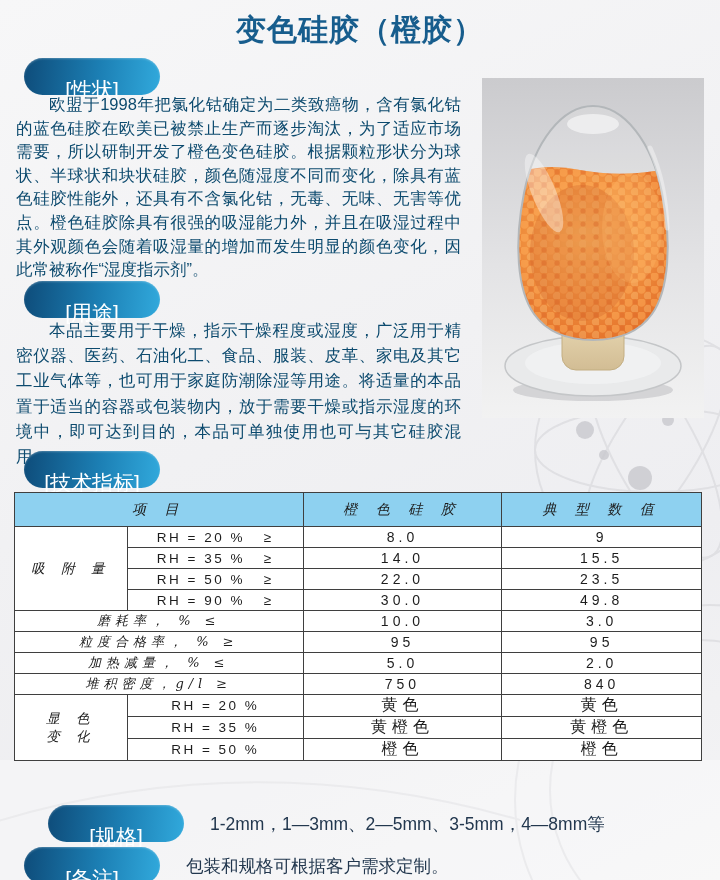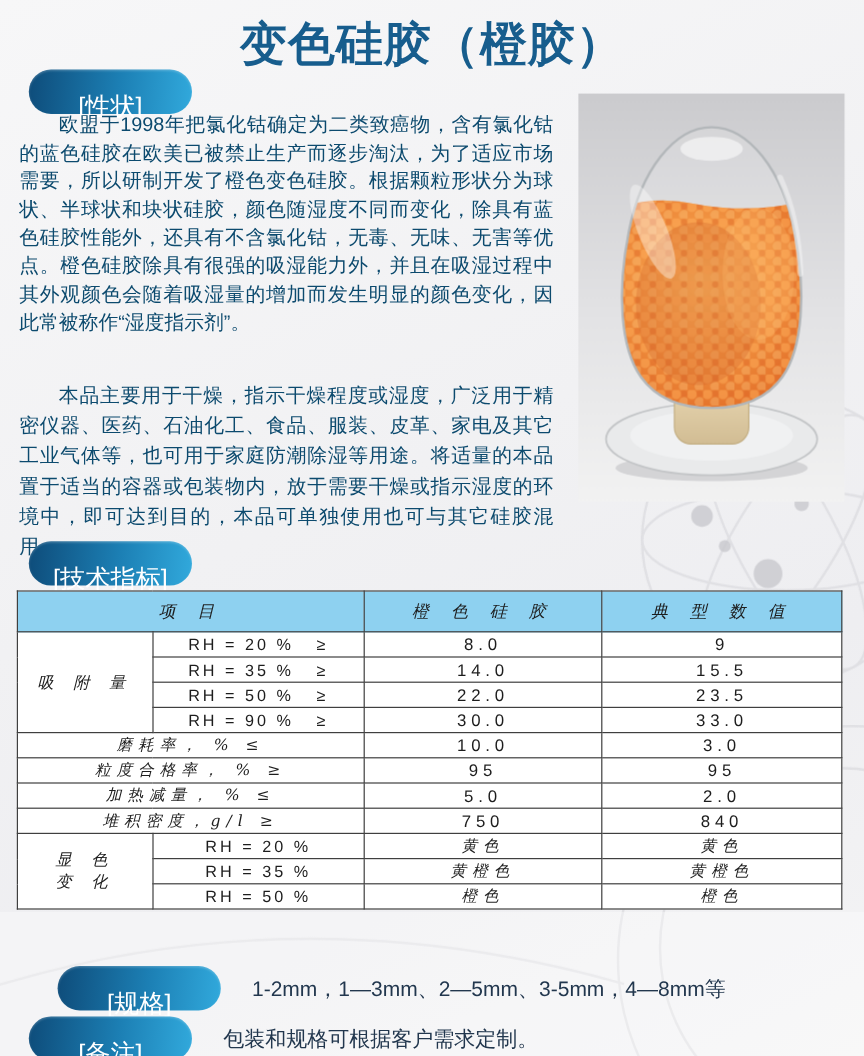--- a/index.html
+++ b/index.html
@@ -3,21 +3,21 @@
 <meta charset="utf-8">
 <style>
   html,body{margin:0;padding:0;}
   body{width:720px;height:880px;overflow:hidden;position:relative;
        font-family:"Liberation Sans", sans-serif;
        background:linear-gradient(155deg,#f7f7f8 0%,#f1f1f3 45%,#eeeef1 70%,#f4f4f5 100%);}
   .page{position:absolute;inset:0;overflow:hidden;}
   .decor{position:absolute;inset:0;z-index:0;pointer-events:none;}
 
   .page-title{position:absolute;top:10px;left:0;width:720px;text-align:center;z-index:2;
-      font-size:39px;font-weight:bold;color:#175d8d;letter-spacing:1px;margin:0;}
+      font-size:30px;font-weight:bold;color:#175d8d;letter-spacing:1px;margin:0;}
 
   .badge{position:absolute;z-index:2;min-width:136px;height:37px;line-height:37px;
       box-sizing:border-box;padding:13px 16px;text-align:center;border-radius:19px;
       background:linear-gradient(95deg,#0e4c7a 0%,#1c7fb4 55%,#31a9dc 100%);
       color:#ffffff;font-size:21px;box-shadow:inset 0 1px 2px rgba(255,255,255,.25);}
 
   .body-text{position:absolute;z-index:2;width:445px;left:16px;margin:0;
       font-size:16.5px;line-height:23.6px;color:#0c4a6e;font-weight:500;
       text-align:justify;text-indent:2em;}
   .body-text.usage{line-height:25.2px;}
@@ -27,21 +27,21 @@
   .spec-table{position:absolute;left:14px;top:492px;z-index:2;border-collapse:collapse;
       width:688px;background:#ffffff;color:#1d1d1d;}
   .spec-table th,.spec-table td{border:1px solid #3f3f3f;text-align:center;vertical-align:middle;padding:0;}
   .spec-table th{height:33px;background:#8ed1f0;font-weight:normal;}
   .spec-table td{height:20px;}
   .script{font-family:"DejaVu Serif", serif;font-style:italic;font-size:13px;letter-spacing:5px;}
   .hdr{font-family:"DejaVu Serif", serif;font-style:italic;font-size:14px;letter-spacing:7px;font-weight:bold;}
   .cat{font-family:"DejaVu Serif", serif;font-style:italic;font-size:13.5px;letter-spacing:6px;white-space:pre-line;}
   .item{font-size:13.5px;letter-spacing:2.5px;white-space:pre;}
   .num{font-size:14px;letter-spacing:4px;}
-  .colorval{font-family:"DejaVu Serif", serif;font-style:italic;font-size:13px;letter-spacing:5px;}
+  .colorval{font-family:"DejaVu Serif", serif;font-size:16px;letter-spacing:5px;}
 
   .bottom-row{position:absolute;left:0;z-index:2;display:flex;align-items:center;width:720px;}
   .bottom-row .badge{position:static;flex:0 0 auto;margin-left:24px;}
   .bottom-row .row-text{margin-left:26px;font-size:17.5px;color:#22374e;font-weight:500;}
   .row-size{top:805px;margin-left:24px;}
   .row-pack{top:806px;}
   .row-remark{top:847px;}
 </style>
 </head>
 <body>
@@ -112,20 +112,23 @@
         <ellipse cx="100" cy="175" rx="52" ry="68" fill="#c64502" opacity="0.30"></ellipse>
         <ellipse cx="150" cy="150" rx="30" ry="55" fill="#ffb257" opacity="0.25"></ellipse>
       </g>
       <path d="M111,28 C142,28 170,64 180,115 C190,165 187,212 170,236 C155,257 132,262 111,262 C90,262 67,257 52,236 C35,212 32,165 42,115 C52,64 80,28 111,28 Z" fill="#ffffff" fill-opacity="0.15" stroke="#b3b7ba" stroke-width="2"></path>
       <ellipse cx="111" cy="46" rx="26" ry="10" fill="#ffffff" opacity="0.55"></ellipse>
       <ellipse cx="62" cy="115" rx="12" ry="42" fill="#ffffff" opacity="0.38" transform="rotate(-22 62 115)"></ellipse>
       <path d="M168,70 C178,92 184,120 185,150" stroke="#ffffff" stroke-width="5" fill="none" opacity="0.4" stroke-linecap="round"></path>
     </svg>
   </div>
 
+  <div class="badge" style="left:24px;top:281px;">
+    <span>[用途]</span>
+  </div>
   <p class="body-text usage" style="top:318px;">本品主要用于干燥，指示干燥程度或湿度，广泛用于精密仪器、医药、石油化工、食品、服装、皮革、家电及其它工业气体等，也可用于家庭防潮除湿等用途。将适量的本品置于适当的容器或包装物内，放于需要干燥或指示湿度的环境中，即可达到目的，本品可单独使用也可与其它硅胶混用。</p>
 
   <div class="badge" style="left:24px;top:451px;">
     <span>[技术指标]</span>
   </div>
 
   <table class="spec-table">
     <colgroup>
         <col style="width:113px">
         <col style="width:176px">
@@ -152,21 +155,21 @@
         <td class="num">15.5</td>
       </tr>
       <tr>
         <td class="item">RH = 50 %   ≥</td>
         <td class="num">22.0</td>
         <td class="num">23.5</td>
       </tr>
       <tr>
         <td class="item">RH = 90 %   ≥</td>
         <td class="num">30.0</td>
-        <td class="num">33.0</td>
+        <td class="num">49.8</td>
       </tr>
       <tr>
         <td colspan="2" class="script">磨耗率，  %  ≤</td>
         <td class="num">10.0</td>
         <td class="num">3.0</td>
       </tr>
       <tr>
         <td colspan="2" class="script">粒度合格率，  %  ≥</td>
         <td class="num">95</td>
         <td class="num">95</td>

